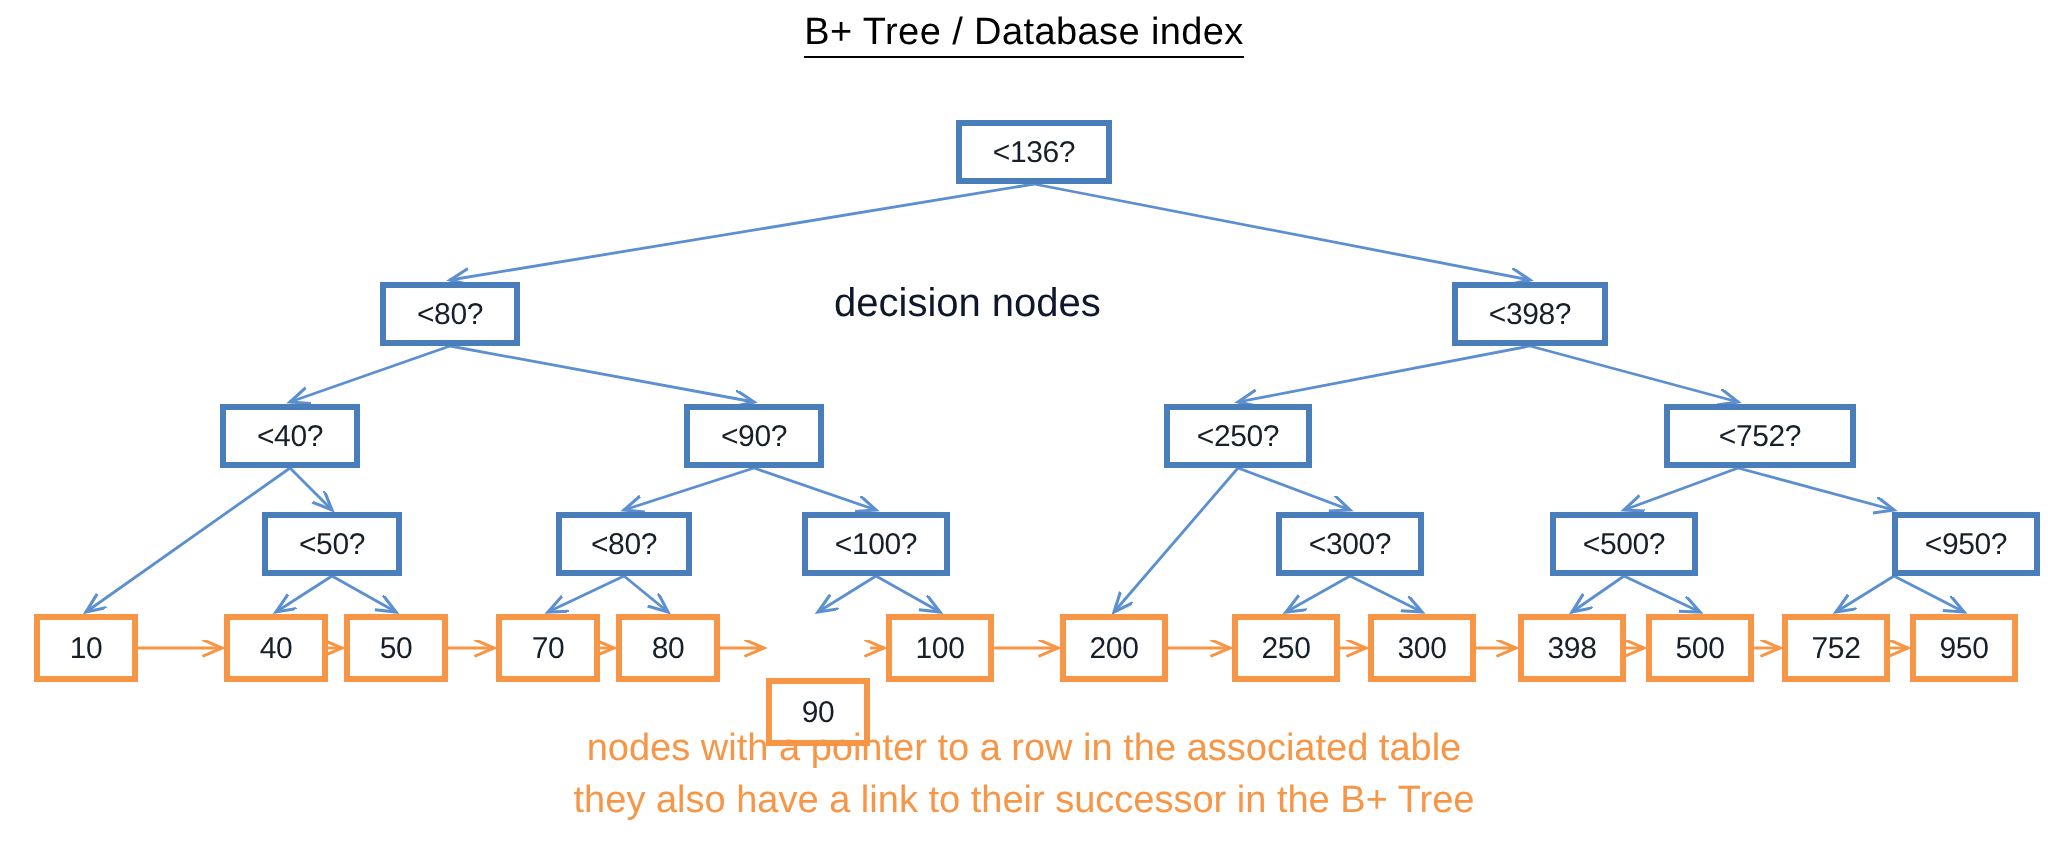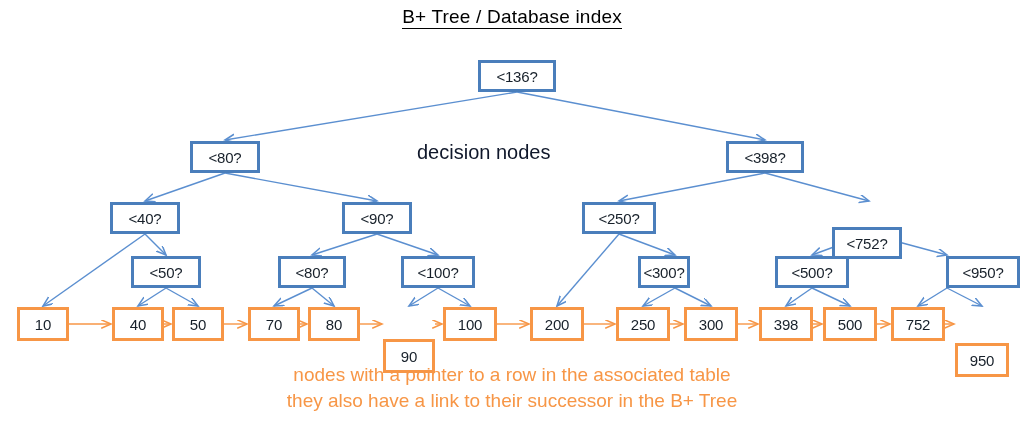--- a/index.html
+++ b/index.html
@@ -151,33 +151,33 @@
       </div>
       <div class="node decision" style="left: 110px; top: 202px; width: 70px;">
         <span>&lt;40?</span>
       </div>
       <div class="node decision" style="left: 342px; top: 202px; width: 70px;">
         <span>&lt;90?</span>
       </div>
       <div class="node decision" style="left: 582px; top: 202px; width: 74px;">
         <span>&lt;250?</span>
       </div>
-      <div class="node decision" style="left: 832px; top: 202px; width: 70px; margin-top: 25px;">
+      <div class="node decision" style="left: 832px; top: 202px; width: 96px;">
         <span>&lt;752?</span>
       </div>
       <div class="node decision" style="left: 131px; top: 256px; width: 70px;">
         <span>&lt;50?</span>
       </div>
       <div class="node decision" style="left: 278px; top: 256px; width: 68px;">
         <span>&lt;80?</span>
       </div>
       <div class="node decision" style="left: 401px; top: 256px; width: 74px;">
         <span>&lt;100?</span>
       </div>
-      <div class="node decision" style="left: 638px; top: 256px; width: 52px;">
+      <div class="node decision" style="left: 638px; top: 256px; width: 74px;">
         <span>&lt;300?</span>
       </div>
       <div class="node decision" style="left: 775px; top: 256px; width: 74px;">
         <span>&lt;500?</span>
       </div>
       <div class="node decision" style="left: 910px; top: 256px; width: 74px; margin-left: 36px;">
         <span>&lt;950?</span>
       </div>
     </div>
   <div id="leaf-layer">
@@ -213,21 +213,21 @@
       </div>
       <div class="node leaf" style="left: 759px; top: 307px; width: 54px;">
         <span>398</span>
       </div>
       <div class="node leaf" style="left: 823px; top: 307px; width: 54px;">
         <span>500</span>
       </div>
       <div class="node leaf" style="left: 891px; top: 307px; width: 54px;">
         <span>752</span>
       </div>
-      <div class="node leaf" style="left: 955px; top: 307px; width: 54px; margin-top: 36px;">
+      <div class="node leaf" style="left: 955px; top: 307px; width: 54px;">
         <span>950</span>
       </div>
     </div>
 
   <div class="caption-blue" style="left: 417px; top: 141px;">decision nodes</div>
 
   <div class="caption-orange" style="top: 390px;">they also have a link to their successor in the B+ Tree</div>
   <div class="caption-orange" style="top: 364px;">nodes with a pointer to a row in the associated table</div>
 
 </div>

